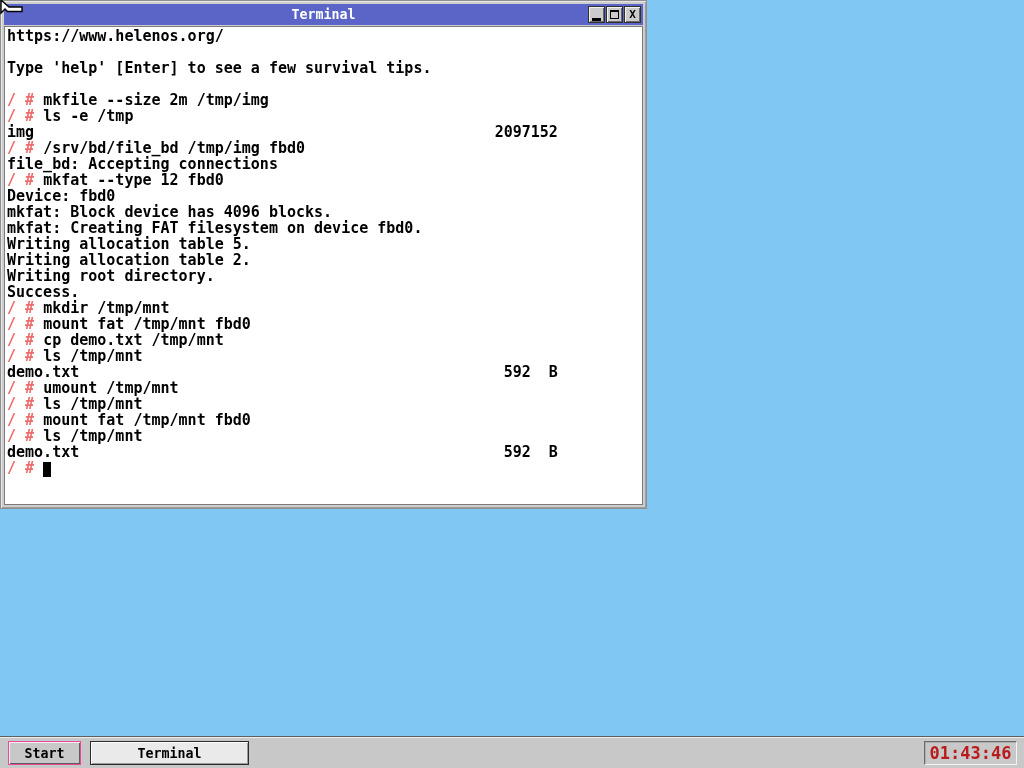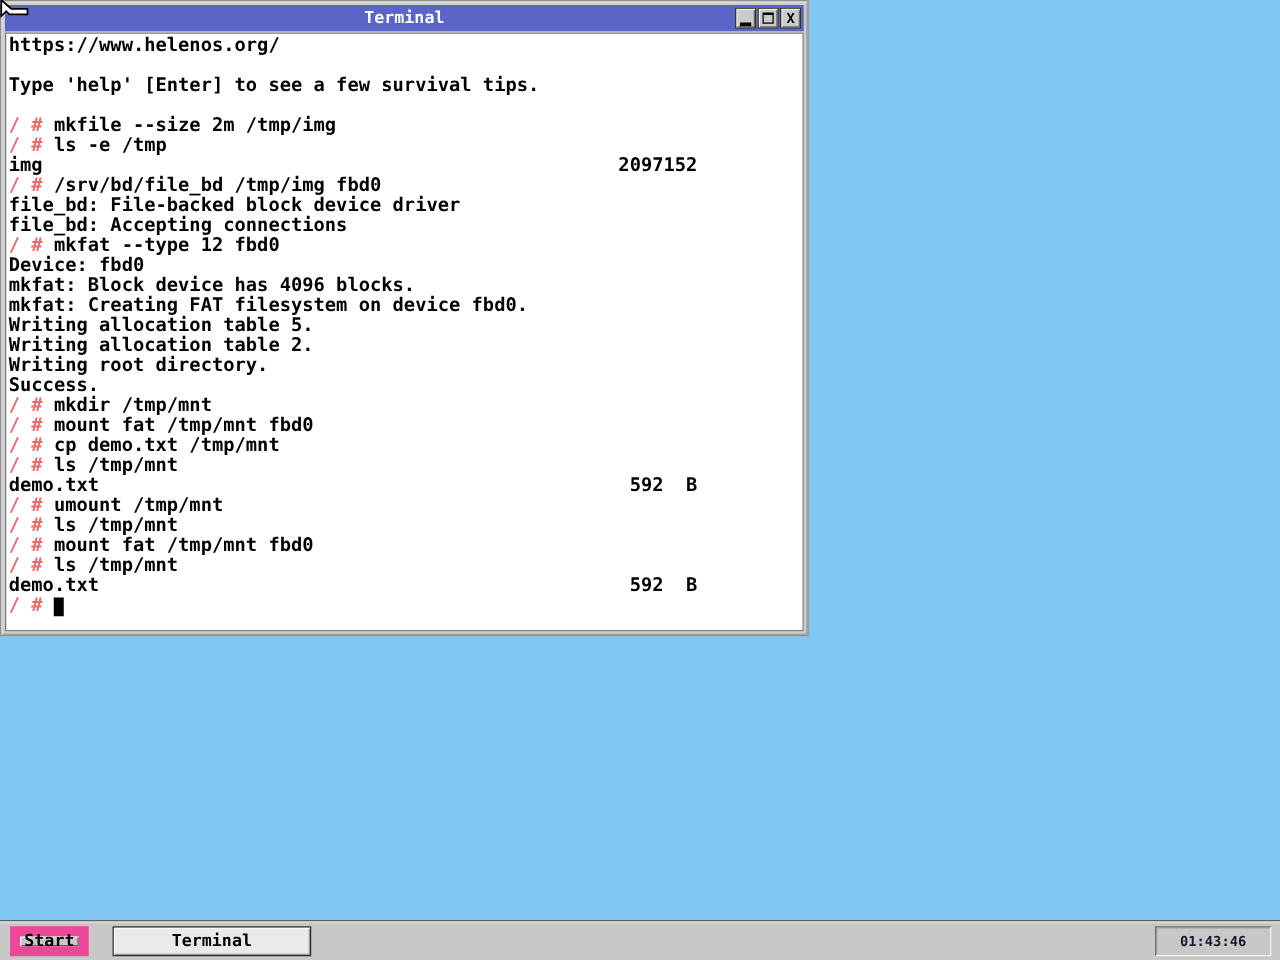--- a/index.html
+++ b/index.html
@@ -64,37 +64,37 @@
     background:#c8c8c8;border-top:1px solid #5f5f5f;box-sizing:border-box;
     box-shadow:inset 0 1px 0 #ededed;
   }
   .tb-push{
     position:absolute;top:4px;height:24px;box-sizing:border-box;
     display:flex;align-items:center;justify-content:center;
     font-family:"DejaVu Sans Mono","Liberation Mono",monospace;
     font-weight:bold;font-size:13.3px;color:#000;cursor:default;padding:0;
   }
   .start-btn{
-    left:8px;width:63px;
-    background:#c8c8c8;border:8px solid #ec4899;
+    left:8px;width:73px;
+    background:#c8c8c8;border:1px solid #ec4899;
     box-shadow:inset 1px 1px 0 #f0f0f0, inset -1px -1px 0 #5c5c5c;
   }
   .task-btn{
     left:90px;width:159px;
     background:#eaeaea;border:1px solid #2b2b2b;
     box-shadow:inset 1px 1px 0 #ffffff, inset -1px -1px 0 #9a9a9a;
   }
   .clock{
     position:absolute;top:4px;right:7px;width:93px;height:24px;box-sizing:border-box;
     background:#c8c8c8;
     border:1px solid;border-color:#6b6b6b #f4f4f4 #f4f4f4 #6b6b6b;
     box-shadow:inset 1px 1px 0 #adadad;
     display:flex;align-items:center;justify-content:center;
     font-family:"DejaVu Sans Mono","Liberation Mono",monospace;
-    font-weight:bold;font-size:11px;color:#0f172a;
+    font-weight:bold;font-size:17px;color:#b91c1c;
   }
   .mouse-cursor{position:absolute;left:0;top:0;z-index:99;pointer-events:none;}
 </style>
 </head>
 <body>
 
 <div class="desktop">
 
   <div class="window">
     <div class="titlebar">
@@ -114,21 +114,20 @@
     <div class="term-area">
       <div class="term-output">
           <div class="tline"><span>https://www.helenos.org/</span></div>
           <div class="tline">&nbsp;</div>
           <div class="tline"><span>Type 'help' [Enter] to see a few survival tips.</span></div>
           <div class="tline">&nbsp;</div>
           <div class="tline"><span class="prompt">/ # </span><span>mkfile --size 2m /tmp/img</span></div>
           <div class="tline"><span class="prompt">/ # </span><span>ls -e /tmp</span></div>
           <div class="tline"><span>img</span><span>                                                   </span><span>2097152</span></div>
           <div class="tline"><span class="prompt">/ # </span><span>/srv/bd/file_bd /tmp/img fbd0</span></div>
-          <div class="tline"><span>file_bd: File-backed block device driver</span></div>
           <div class="tline"><span>file_bd: Accepting connections</span></div>
           <div class="tline"><span class="prompt">/ # </span><span>mkfat --type 12 fbd0</span></div>
           <div class="tline"><span>Device: fbd0</span></div>
           <div class="tline"><span>mkfat: Block device has 4096 blocks.</span></div>
           <div class="tline"><span>mkfat: Creating FAT filesystem on device fbd0.</span></div>
           <div class="tline"><span>Writing allocation table 5.</span></div>
           <div class="tline"><span>Writing allocation table 2.</span></div>
           <div class="tline"><span>Writing root directory.</span></div>
           <div class="tline"><span>Success.</span></div>
           <div class="tline"><span class="prompt">/ # </span><span>mkdir /tmp/mnt</span></div>

